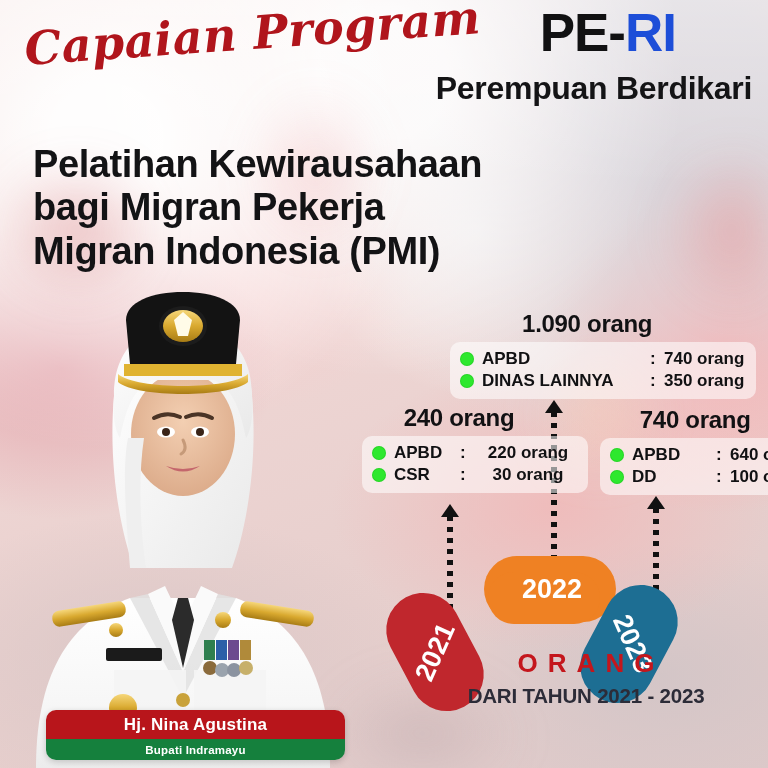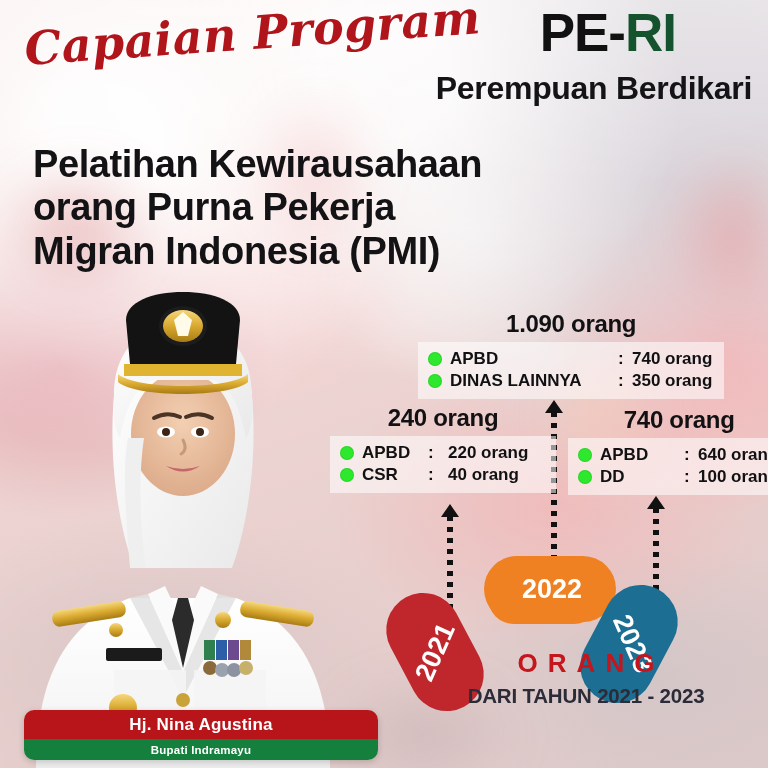--- a/index.html
+++ b/index.html
@@ -53,41 +53,41 @@
     color:#b0151c;
     transform:rotate(-4deg);
     text-shadow:0 1px 0 rgba(255,255,255,.35);
   }
   .peri{
     position:absolute;right:92px;top:6px;
     font-weight:700;font-size:53px;letter-spacing:-1px;
     line-height:1;
   }
   .peri .k{color:#111112;}
-  .peri .r{color:#14532d;}
+  .peri .r{color:#1d4ed8;}
   .peri-sub{
     position:absolute;right:16px;top:70px;
     font-weight:700;font-size:32px;color:#141416;letter-spacing:-.3px;margin-left:32px;
   }
 
   
   .program{
     position:absolute;left:33px;top:143px;
     font-weight:700;font-size:38px;line-height:1.14;
     color:#131315;letter-spacing:-.4px;
   }
   .program div{white-space:nowrap;}
 
   
   .portrait{position:absolute;left:18px;bottom:0;width:330px;height:500px;}
   .portrait svg{display:block;width:100%;height:100%;}
 
   
   .name-banner{
-    position:absolute;left:24px;bottom:8px;width:354px;height:50px;
+    position:absolute;left:46px;bottom:8px;width:299px;height:50px;
     border-radius:10px;overflow:hidden;
     box-shadow:0 2px 6px rgba(0,0,0,.18);
   }
   .nb-top{
     height:29px;background:#b8151b;color:#fff;
     display:flex;align-items:center;justify-content:center;
     font-weight:700;font-size:17px;letter-spacing:.2px;
   }
   .nb-bot{
     height:21px;background:#15803d;color:#fff;
@@ -98,38 +98,39 @@
   
   .card{position:absolute;}
   .card .total{
     font-weight:700;font-size:24px;color:#111113;
     text-align:center;margin-bottom:4px;letter-spacing:-.3px;
     white-space:nowrap;
   }
   .card .panel{
     background:rgba(255,255,255,.56);
     padding:6px 12px 7px 10px;
-    border-radius:0;
+    border-radius:10px;
+    margin-left:32px;
   }
   .row{display:flex;align-items:center;white-space:nowrap;line-height:1.28;}
   .dot{
     width:14px;height:14px;border-radius:50%;
     background:#2ee82e;flex:0 0 14px;margin-right:8px;
     box-shadow:0 0 0 1px rgba(0,140,0,.18) inset;
   }
   .lbl{font-weight:700;font-size:17px;color:#111113;}
   .colon{font-weight:700;font-size:17px;color:#111113;}
   .val{font-weight:700;font-size:17px;color:#111113;}
 
   
   #card-2022 .lbl{width:168px;}
   #card-2022 .colon{width:14px;}
   #card-2021 .lbl{width:66px;}
   #card-2021 .colon{width:20px;}
-  #card-2021 .val{min-width:96px;text-align:left;}
+  #card-2021 .val{min-width:96px;text-align:center;}
   #card-2023 .lbl{width:84px;}
   #card-2023 .colon{width:14px;}
 
   #card-2022{left:418px;top:310px;}
   #card-2022 .total{text-align:center;}
   #card-2021{left:330px;top:404px;}
   #card-2023{left:568px;top:406px;}
 
   
   .arrow{position:absolute;}
@@ -190,21 +191,21 @@
   <div class="header">
     <div class="script-title">Capaian Program</div>
     <div class="peri">
       <span class="k">PE-</span><span class="r">RI</span>
     </div>
     <div class="peri-sub">Perempuan Berdikari</div>
   </div>
 
   <div class="program">
     <div>Pelatihan Kewirausahaan</div>
-    <div>orang Purna Pekerja</div>
+    <div>bagi Migran Pekerja</div>
     <div>Migran Indonesia (PMI)</div>
   </div>
 
   <div class="portrait">
     <svg viewBox="0 0 330 500" xmlns="http://www.w3.org/2000/svg">
       <defs>
         <linearGradient id="uniform" x1="0" y1="0" x2="0" y2="1">
           <stop offset="0%" stop-color="#ffffff"></stop>
           <stop offset="60%" stop-color="#f7f7f7"></stop>
           <stop offset="100%" stop-color="#ececec"></stop>
@@ -328,21 +329,21 @@
       <div class="row">
         <span class="dot"></span>
         <span class="lbl">APBD</span>
         <span class="colon">:</span>
         <span class="val">220 orang</span>
       </div>
       <div class="row">
         <span class="dot"></span>
         <span class="lbl">CSR</span>
         <span class="colon">:</span>
-        <span class="val">40 orang</span>
+        <span class="val">30 orang</span>
       </div>
     </div>
   </div>
 
   <div class="card" id="card-2023">
     <div class="total">740 orang</div>
     <div class="panel">
       <div class="row">
         <span class="dot"></span>
         <span class="lbl">APBD</span>

